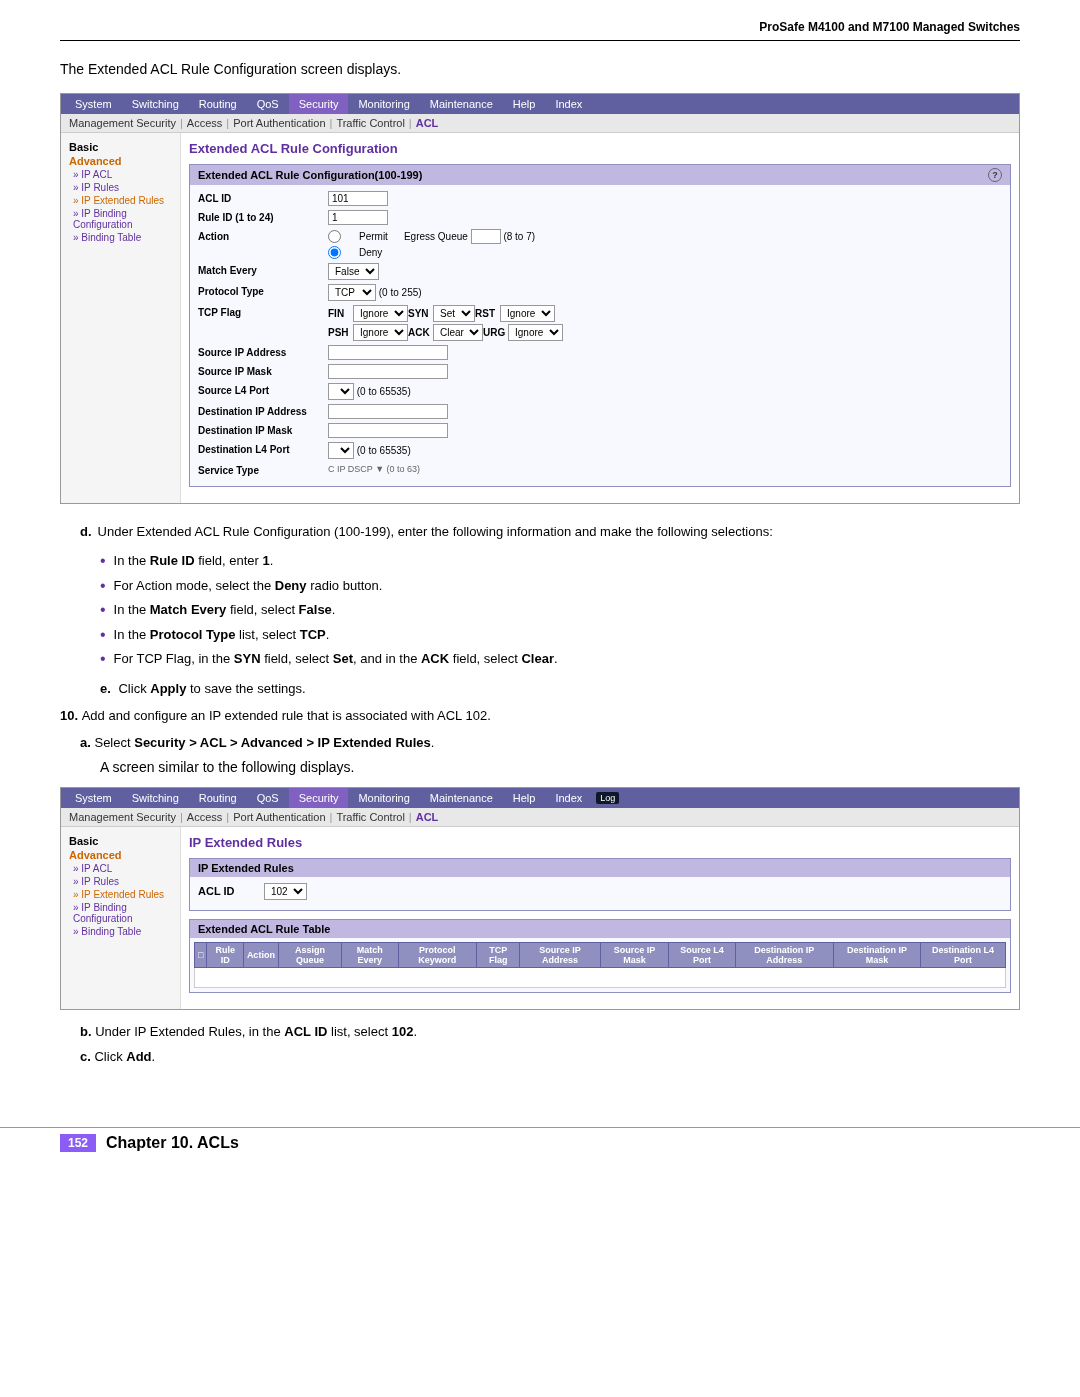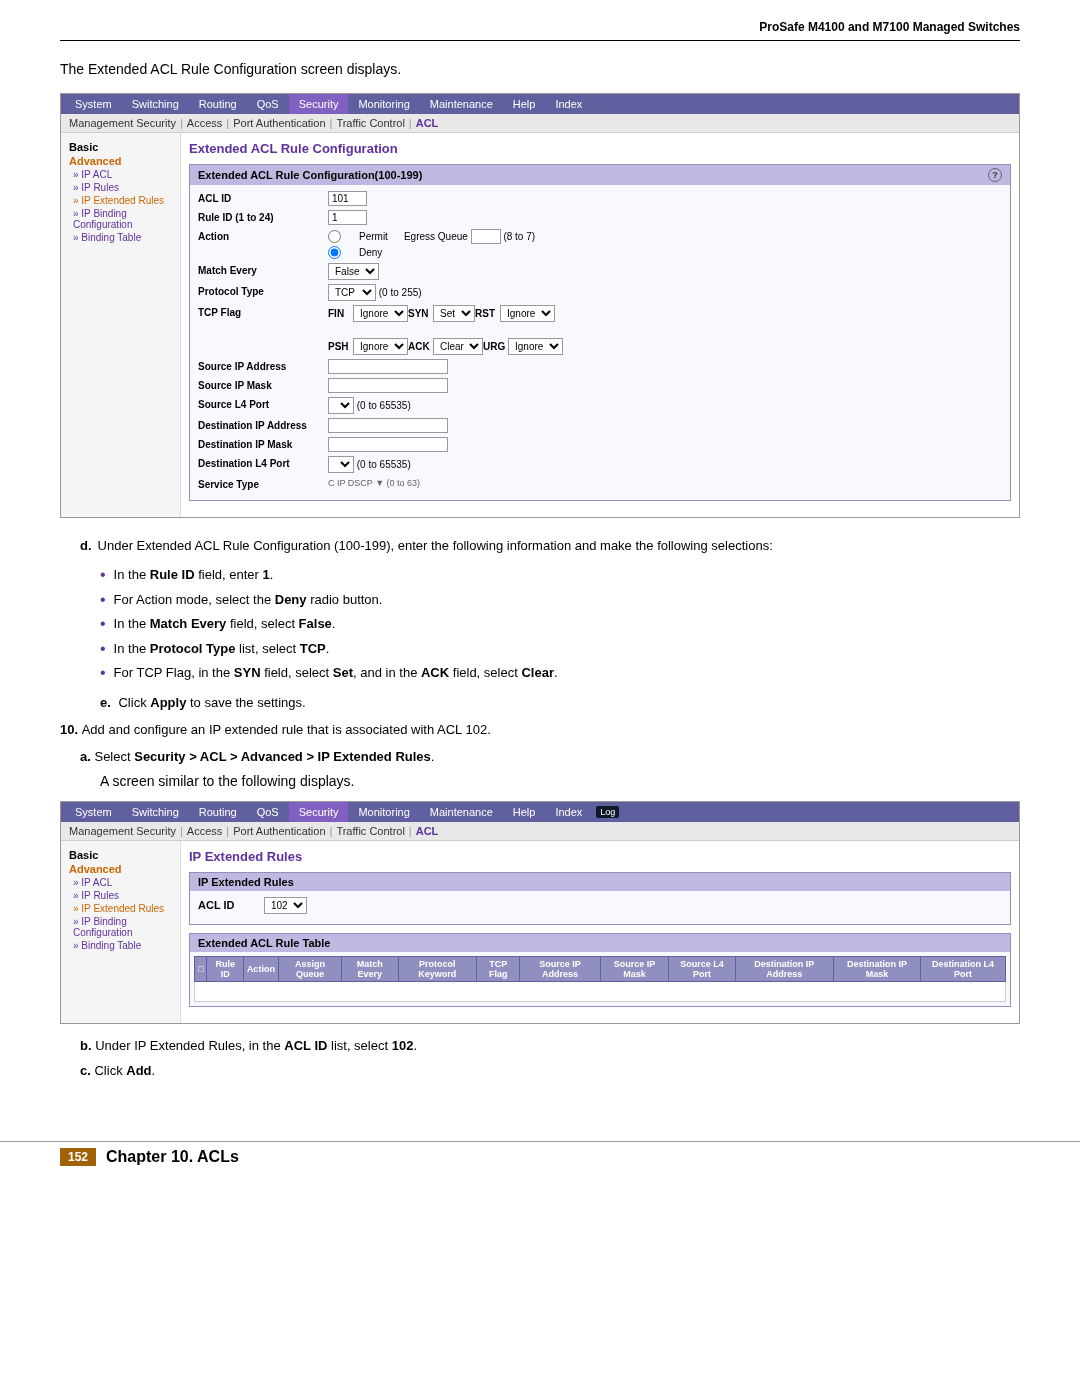--- a/index.html
+++ b/index.html
@@ -142,21 +142,21 @@
     }
     .form-value {
       flex: 1;
       font-size: 10px;
     }
     .form-input {
       border: 1px solid #999;
       background: #fff;
       padding: 1px 3px;
       font-size: 10px;
-      width: 39px;
+      width: 60px;
     }
     .form-select {
       border: 1px solid #999;
       background: #fff;
       padding: 1px 2px;
       font-size: 10px;
     }
     .radio-row {
       display: flex;
       gap: 16px;
@@ -224,21 +224,21 @@
       background: #f0f0ff;
     }
     .footer-bar {
       border-top: 1px solid #999;
       padding: 6px 60px;
       display: flex;
       align-items: center;
       gap: 10px;
     }
     .footer-bar .chapter-label {
-      background: #a16207;
+      background: #8b5cf6;
       color: #fff;
       padding: 2px 8px;
       font-size: 12px;
       font-weight: bold;
     }
     .footer-bar .chapter-text {
       font-size: 16px;
       font-weight: bold;
     }
     .help-circle {
@@ -390,21 +390,21 @@
               <div class="form-label">TCP Flag</div>
               <div class="form-value">
                 <div class="flag-row">
                   <span class="flag-label">FIN</span>
                   <select class="form-select"><option>Ignore</option></select>
                   <span class="flag-label">SYN</span>
                   <select class="form-select"><option>Set</option></select>
                   <span class="flag-label">RST</span>
                   <select class="form-select"><option>Ignore</option></select>
                 </div>
-                <div class="flag-row" style="margin-top:16px">
+                <div class="flag-row" style="margin-top:2px">
                   <span class="flag-label">PSH</span>
                   <select class="form-select"><option>Ignore</option></select>
                   <span class="flag-label">ACK</span>
                   <select class="form-select"><option>Clear</option></select>
                   <span class="flag-label">URG</span>
                   <select class="form-select"><option>Ignore</option></select>
                 </div>
               </div>
             </div>
 

